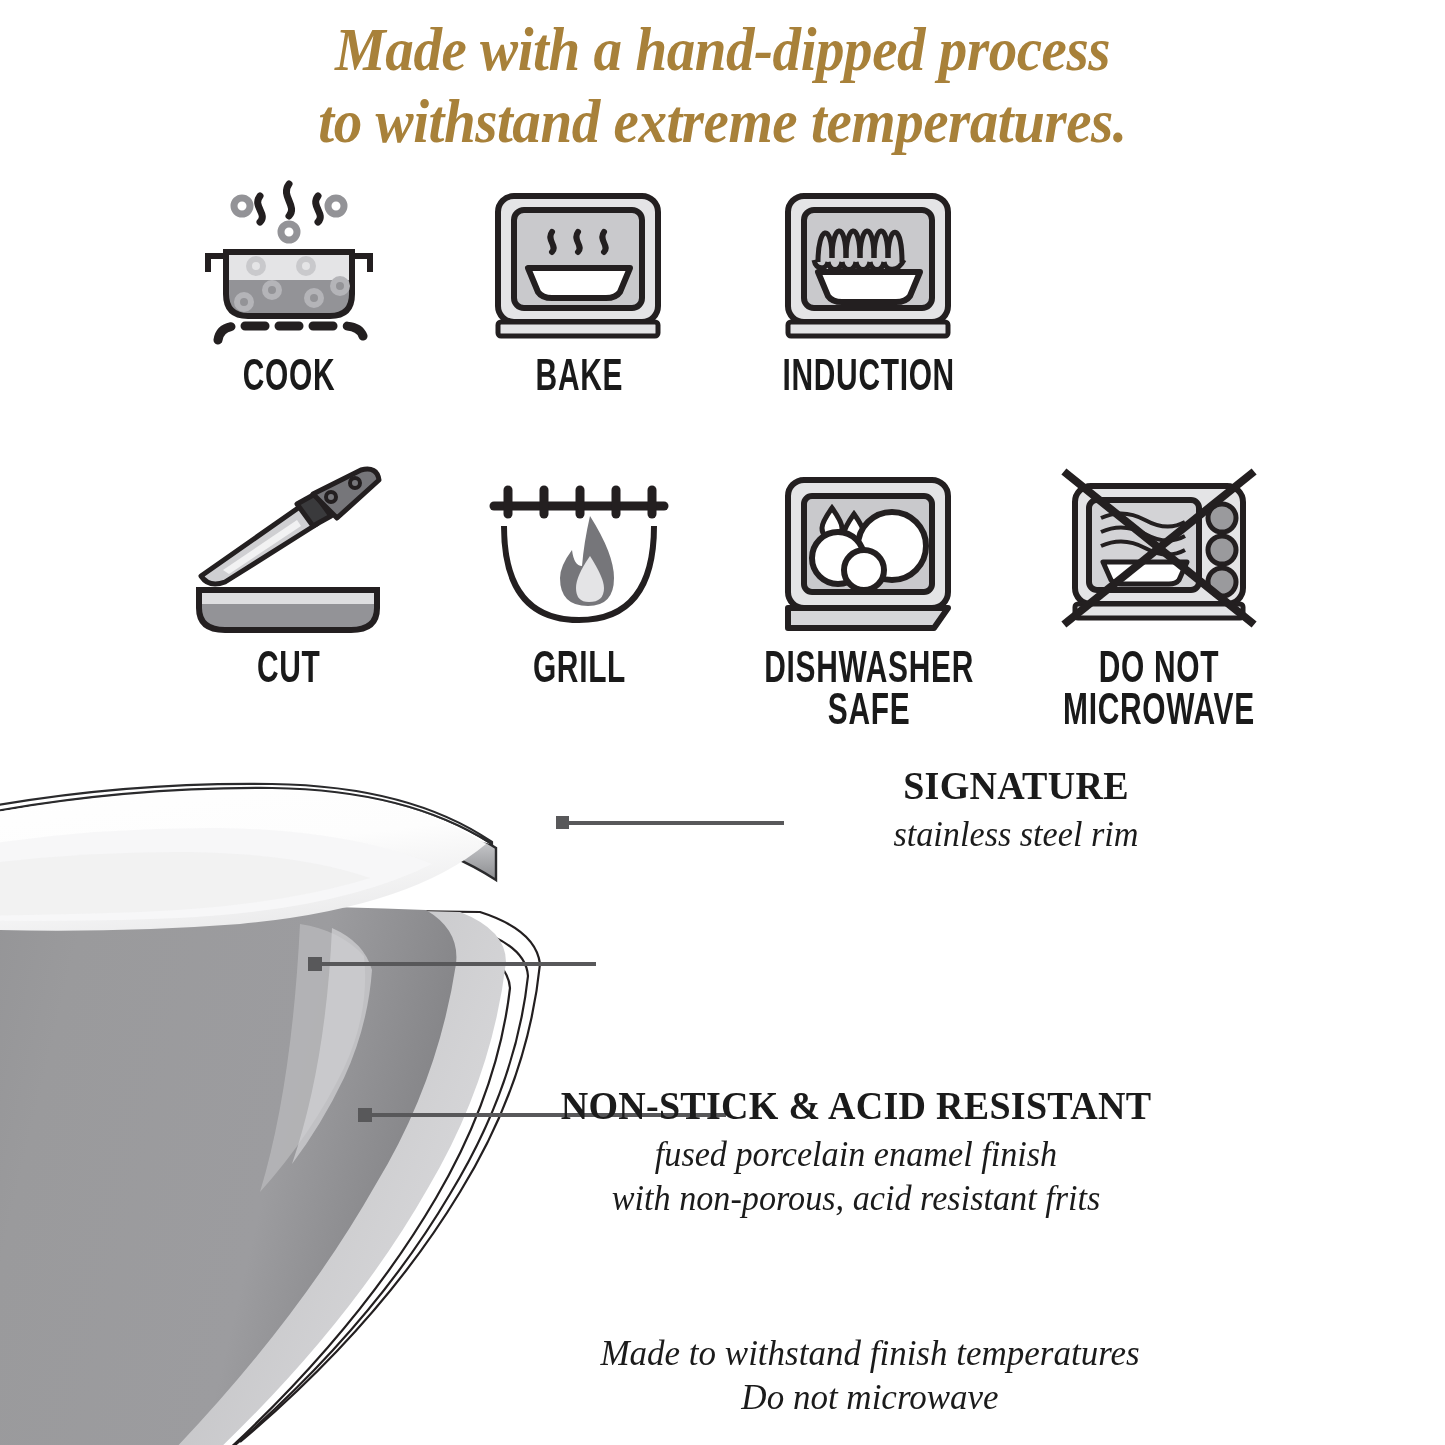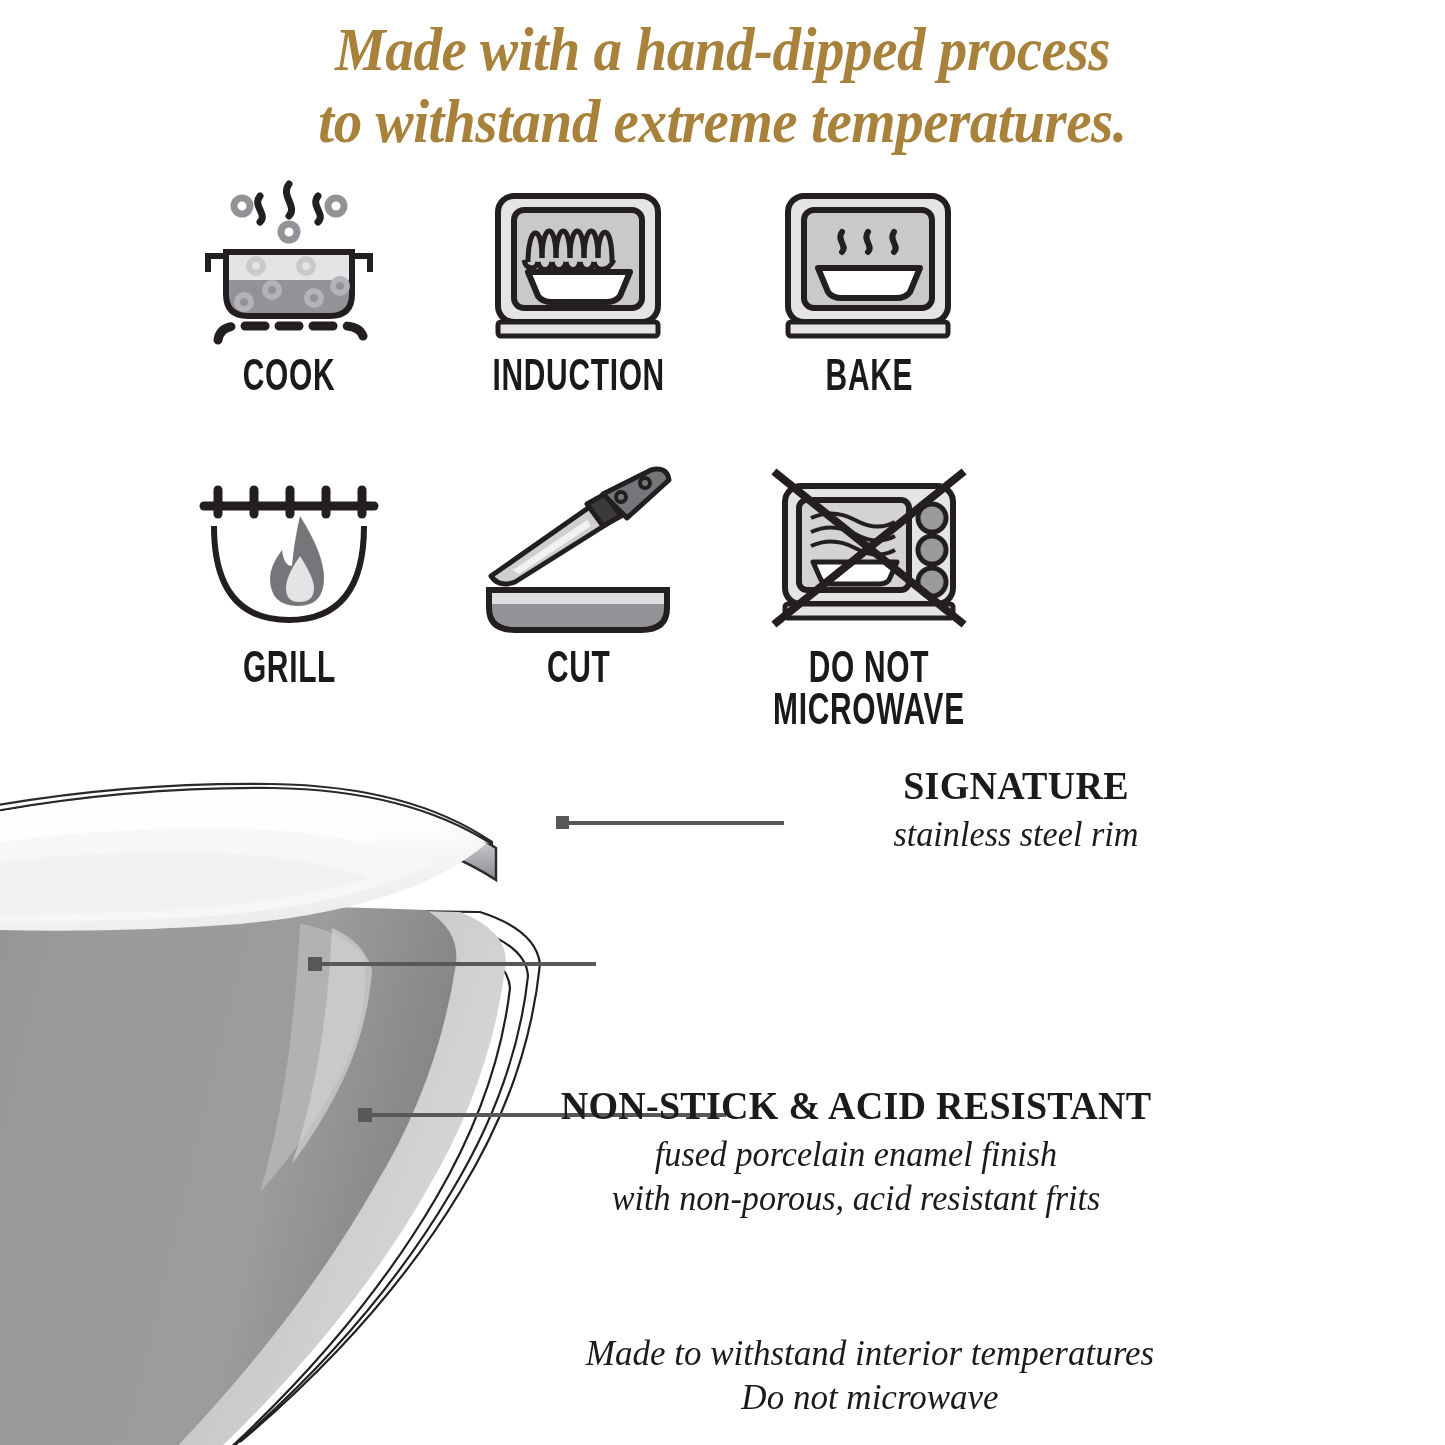--- a/index.html
+++ b/index.html
@@ -122,20 +122,37 @@
               <circle cx="78" cy="114" r="7"></circle>
               <circle cx="120" cy="122" r="7"></circle>
               <circle cx="50" cy="126" r="7"></circle>
               <circle cx="146" cy="110" r="7"></circle>
             </g>
 
             <path d="M24 164 Q26 150 44 150 L150 150 Q168 150 170 164" fill="none" stroke="#231f20" stroke-width="9" stroke-linecap="round" stroke-dasharray="20 14"></path>
           </svg>
         </div>
         <div class="icon-label">COOK</div>
+      </div>
+
+      <div class="icon-cell">
+        <div class="icon-art">
+          <svg width="190" height="160" viewBox="0 0 190 160">
+            <rect x="14" y="8" width="160" height="126" rx="16" fill="#e4e4e6" stroke="#231f20" stroke-width="6"></rect>
+            <rect x="30" y="22" width="128" height="98" rx="10" fill="#c9c9cc" stroke="#231f20" stroke-width="6"></rect>
+            <rect x="14" y="134" width="160" height="14" rx="3" fill="#e4e4e6" stroke="#231f20" stroke-width="5"></rect>
+            <g fill="none" stroke="#231f20" stroke-width="6" stroke-linecap="round">
+              <path d="M68 64 C74 58, 62 52, 68 44"></path>
+              <path d="M94 64 C100 58, 88 52, 94 44"></path>
+              <path d="M120 64 C126 58, 114 52, 120 44"></path>
+            </g>
+            <path d="M44 80 L146 80 L136 104 Q132 110 122 110 L68 110 Q58 110 54 104 Z" fill="#ffffff" stroke="#231f20" stroke-width="6" stroke-linejoin="round"></path>
+          </svg>
+        </div>
+        <div class="icon-label">BAKE</div>
       </div>
 
       <div class="icon-cell">
         <div class="icon-art">
           <svg width="190" height="160" viewBox="0 0 190 160">
             <rect x="14" y="8" width="160" height="126" rx="16" fill="#e4e4e6" stroke="#231f20" stroke-width="6"></rect>
             <rect x="30" y="22" width="128" height="98" rx="10" fill="#c9c9cc" stroke="#231f20" stroke-width="6"></rect>
             <rect x="14" y="134" width="160" height="14" rx="3" fill="#e4e4e6" stroke="#231f20" stroke-width="5"></rect>
 
             <g fill="none" stroke="#231f20" stroke-width="5">
@@ -151,40 +168,46 @@
               <path d="M82 74 C84 84, 94 84, 96 74"></path>
               <path d="M96 74 C98 84, 108 84, 110 74"></path>
               <path d="M110 74 C112 84, 124 84, 130 72"></path>
             </g>
             <path d="M44 84 L146 84 L136 108 Q132 114 122 114 L68 114 Q58 114 54 108 Z" fill="#ffffff" stroke="#231f20" stroke-width="6" stroke-linejoin="round"></path>
           </svg>
         </div>
         <div class="icon-label">INDUCTION</div>
       </div>
 
-      <div class="icon-cell">
-        <div class="icon-art">
-          <svg width="190" height="160" viewBox="0 0 190 160">
-            <rect x="14" y="8" width="160" height="126" rx="16" fill="#e4e4e6" stroke="#231f20" stroke-width="6"></rect>
-            <rect x="30" y="22" width="128" height="98" rx="10" fill="#c9c9cc" stroke="#231f20" stroke-width="6"></rect>
-            <rect x="14" y="134" width="160" height="14" rx="3" fill="#e4e4e6" stroke="#231f20" stroke-width="5"></rect>
-            <g fill="none" stroke="#231f20" stroke-width="6" stroke-linecap="round">
-              <path d="M68 64 C74 58, 62 52, 68 44"></path>
-              <path d="M94 64 C100 58, 88 52, 94 44"></path>
-              <path d="M120 64 C126 58, 114 52, 120 44"></path>
-            </g>
-            <path d="M44 80 L146 80 L136 104 Q132 110 122 110 L68 110 Q58 110 54 104 Z" fill="#ffffff" stroke="#231f20" stroke-width="6" stroke-linejoin="round"></path>
-          </svg>
-        </div>
-        <div class="icon-label">BAKE</div>
-      </div>
-
     </div>
 
     <div class="icon-row row2" style="margin-top:64px;">
+
+      <div class="icon-cell">
+        <div class="icon-art">
+          <svg width="200" height="170" viewBox="0 0 200 170">
+
+            <path d="M12 106 L112 36 L128 54 L36 112 Q20 118 12 106 Z" fill="#cfcfd2" stroke="#231f20" stroke-width="5" stroke-linejoin="round"></path>
+            <path d="M34 100 L108 50 L112 56 L40 104 Z" fill="#f2f2f3"></path>
+
+            <path d="M108 34 L126 24 L142 46 L124 56 Z" fill="#3a3a3c" stroke="#231f20" stroke-width="5" stroke-linejoin="round"></path>
+
+            <path d="M124 24 L172 0 Q188 -4 190 10 L148 48 Z" fill="#76767a" stroke="#231f20" stroke-width="5" stroke-linejoin="round"></path>
+            <g fill="none" stroke="#231f20" stroke-width="4">
+              <circle cx="142" cy="27" r="5"></circle>
+              <circle cx="166" cy="13" r="5"></circle>
+            </g>
+
+            <path d="M10 120 L188 120 L188 138 Q188 160 162 160 L36 160 Q10 160 10 138 Z" fill="#939397"></path>
+            <path d="M10 120 L188 120 L188 134 L10 134 Z" fill="#dedee0"></path>
+            <path d="M10 120 L188 120 L188 138 Q188 160 162 160 L36 160 Q10 160 10 138 Z" fill="none" stroke="#231f20" stroke-width="6"></path>
+          </svg>
+        </div>
+        <div class="icon-label">CUT</div>
+      </div>
 
       <div class="icon-cell">
         <div class="icon-art">
           <svg width="190" height="170" viewBox="0 0 190 170">
 
             <path d="M10 36 L180 36" stroke="#231f20" stroke-width="9" stroke-linecap="round" fill="none"></path>
             <g stroke="#231f20" stroke-width="9" stroke-linecap="round">
               <path d="M24 20 L24 44"></path>
               <path d="M60 20 L60 44"></path>
               <path d="M96 20 L96 44"></path>
@@ -196,41 +219,36 @@
 
             <path d="M106 46 Q130 84 130 108 Q130 136 104 136 Q76 136 76 108 Q76 96 88 80 Q90 96 98 96 Q100 72 106 46 Z" fill="#76767a"></path>
             <path d="M106 86 Q120 108 120 118 Q120 132 105 132 Q92 132 92 118 Q92 106 106 86 Z" fill="#e4e4e6"></path>
           </svg>
         </div>
         <div class="icon-label">GRILL</div>
       </div>
 
       <div class="icon-cell">
         <div class="icon-art">
-          <svg width="200" height="170" viewBox="0 0 200 170">
-
-            <path d="M12 106 L112 36 L128 54 L36 112 Q20 118 12 106 Z" fill="#cfcfd2" stroke="#231f20" stroke-width="5" stroke-linejoin="round"></path>
-            <path d="M34 100 L108 50 L112 56 L40 104 Z" fill="#f2f2f3"></path>
-
-            <path d="M108 34 L126 24 L142 46 L124 56 Z" fill="#3a3a3c" stroke="#231f20" stroke-width="5" stroke-linejoin="round"></path>
-
-            <path d="M124 24 L172 0 Q188 -4 190 10 L148 48 Z" fill="#76767a" stroke="#231f20" stroke-width="5" stroke-linejoin="round"></path>
-            <g fill="none" stroke="#231f20" stroke-width="4">
-              <circle cx="142" cy="27" r="5"></circle>
-              <circle cx="166" cy="13" r="5"></circle>
-            </g>
-
-            <path d="M10 120 L188 120 L188 138 Q188 160 162 160 L36 160 Q10 160 10 138 Z" fill="#939397"></path>
-            <path d="M10 120 L188 120 L188 134 L10 134 Z" fill="#dedee0"></path>
-            <path d="M10 120 L188 120 L188 138 Q188 160 162 160 L36 160 Q10 160 10 138 Z" fill="none" stroke="#231f20" stroke-width="6"></path>
-          </svg>
-        </div>
-        <div class="icon-label">CUT</div>
-      </div>
-
+          <svg width="190" height="170" viewBox="0 0 190 170">
+            <rect x="14" y="10" width="160" height="128" rx="16" fill="#e4e4e6" stroke="#231f20" stroke-width="6"></rect>
+            <rect x="30" y="26" width="128" height="96" rx="8" fill="#c9c9cc" stroke="#231f20" stroke-width="6"></rect>
+            <path d="M14 138 L174 138 L160 158 L14 158 Z" fill="#d6d6d9" stroke="#231f20" stroke-width="6" stroke-linejoin="round"></path>
+
+            <path d="M58 38 Q68 52 68 58 Q68 67 58 67 Q48 67 48 58 Q48 52 58 38 Z" fill="#ffffff" stroke="#231f20" stroke-width="5"></path>
+            <path d="M80 44 Q90 58 90 64 Q90 73 80 73 Q70 73 70 64 Q70 58 80 44 Z" fill="#ffffff" stroke="#231f20" stroke-width="5"></path>
+
+            <circle cx="118" cy="76" r="34" fill="#ffffff" stroke="#231f20" stroke-width="6"></circle>
+            <circle cx="64" cy="88" r="26" fill="#ffffff" stroke="#231f20" stroke-width="6"></circle>
+            <circle cx="90" cy="100" r="20" fill="#ffffff" stroke="#231f20" stroke-width="6"></circle>
+          </svg>
+        </div>
+        <div class="icon-label">DISHWASHER
+SAFE</div>
+      </div>
 
       <div class="icon-cell">
         <div class="icon-art">
           <svg width="200" height="170" viewBox="0 0 200 170">
             <rect x="16" y="16" width="168" height="118" rx="16" fill="#e4e4e6" stroke="#231f20" stroke-width="6"></rect>
             <rect x="30" y="30" width="110" height="90" rx="8" fill="#d3d3d6" stroke="#231f20" stroke-width="6"></rect>
             <rect x="16" y="134" width="168" height="14" rx="3" fill="#e4e4e6" stroke="#231f20" stroke-width="5"></rect>
 
             <g fill="none" stroke="#231f20" stroke-width="4">
               <path d="M42 48 q22 -10 44 2 t40 2"></path>
@@ -359,16 +377,16 @@
     <rect x="0" y="0" width="14" height="14" fill="#58585a"></rect>
     <line x1="7" y1="7" x2="368" y2="7" stroke="#58585a" stroke-width="4"></line>
   </svg>
   <div class="callout" style="left:506px;top:1084px;width:700px;">
     <div class="co-title">NON-STICK
 &amp; ACID RESISTANT</div>
     <div class="co-sub">fused porcelain enamel finish
 with non-porous, acid resistant frits</div>
   </div>
 
-  <div class="footer-note">Made to withstand interior temperatures
+  <div class="footer-note">Made to withstand finish temperatures
 Do not microwave</div>
 
 </div>
 
 </body></html>

